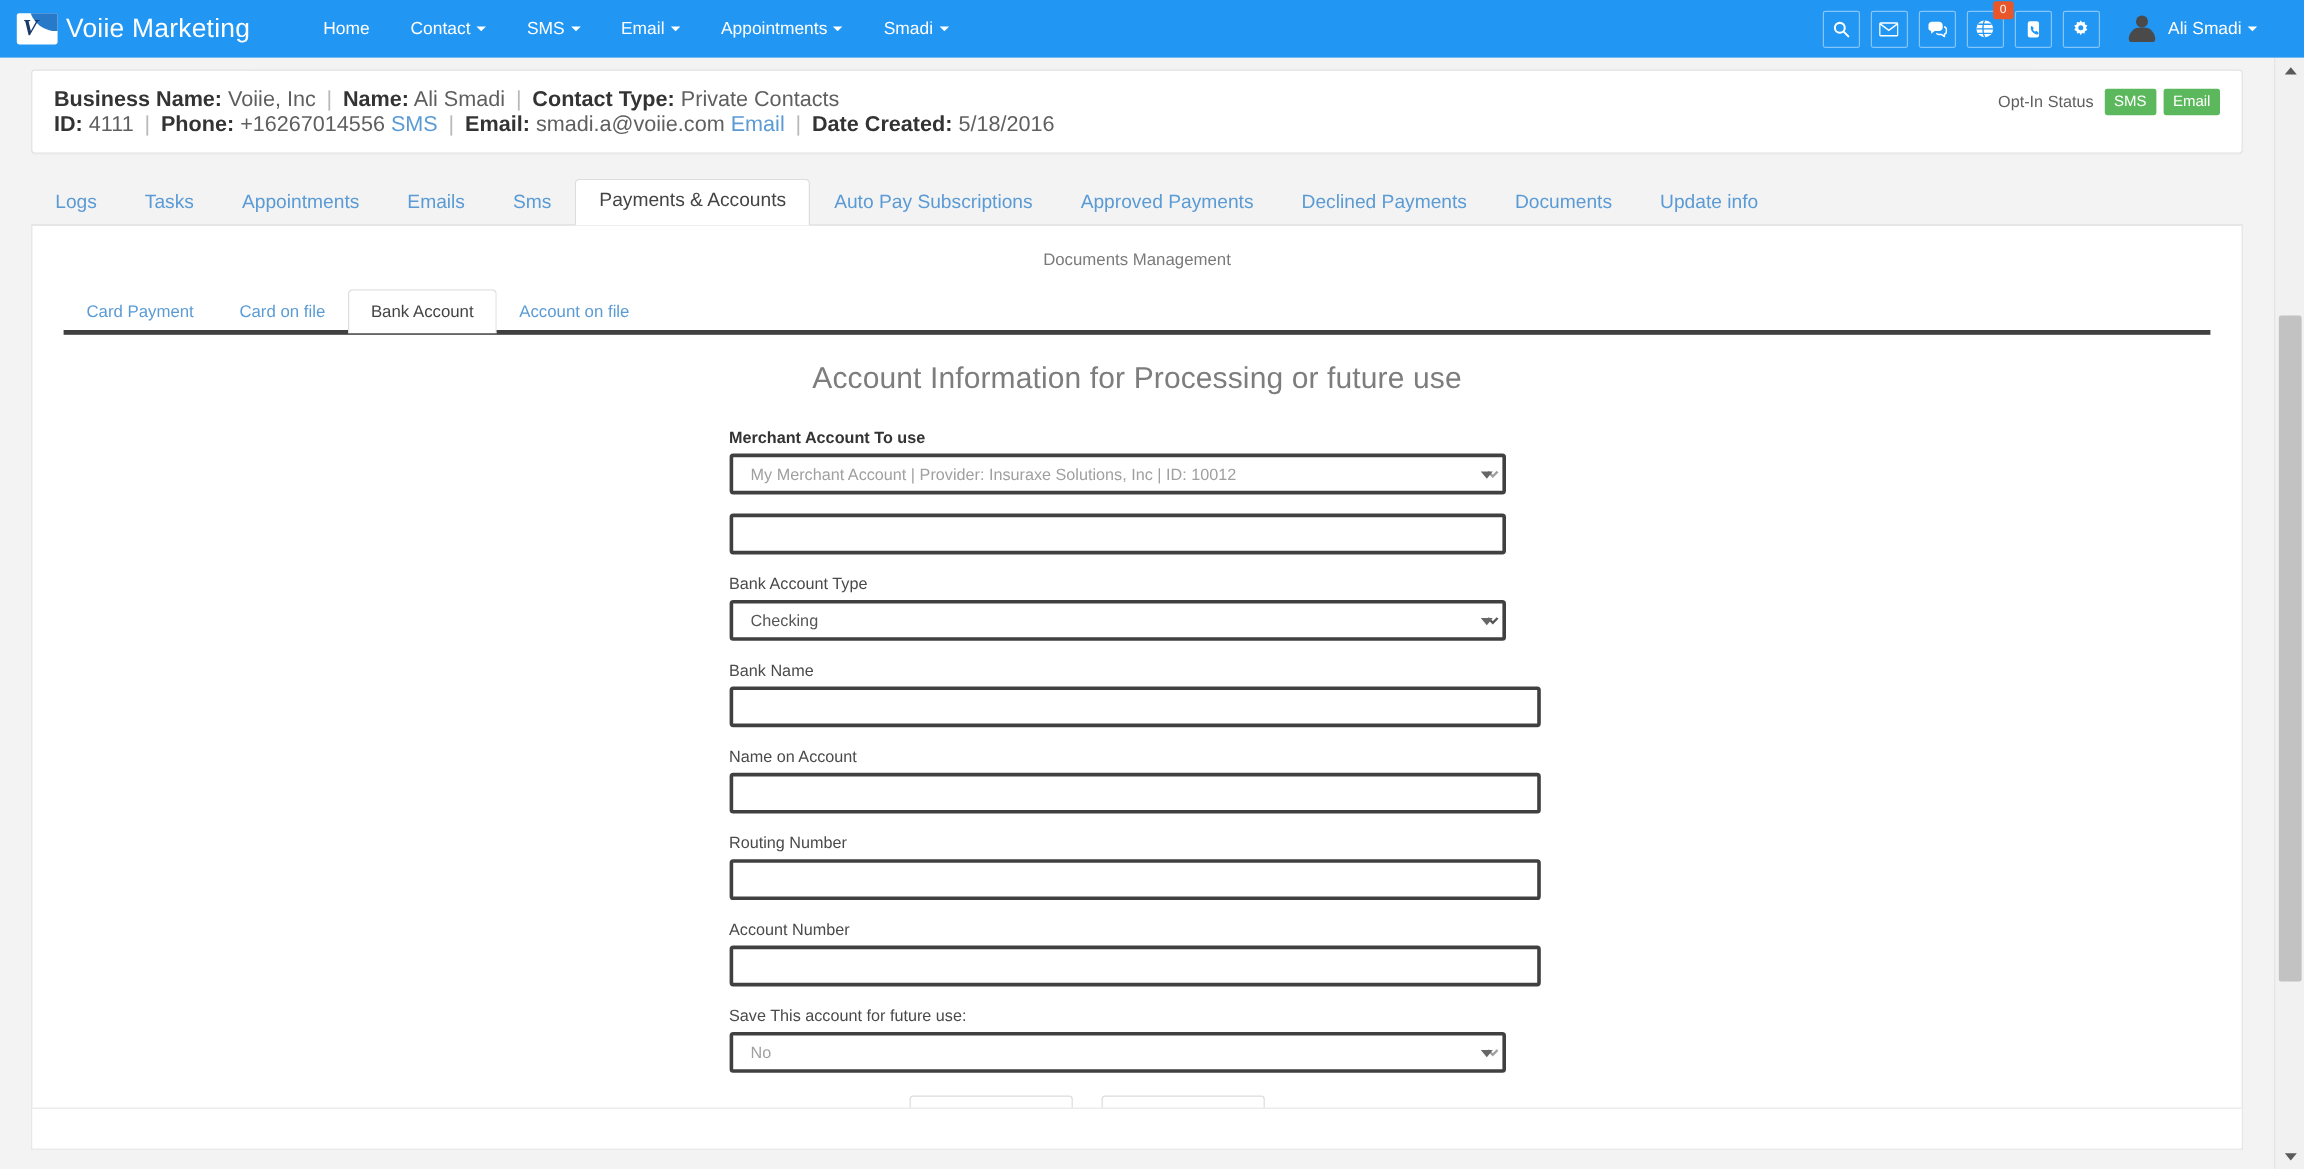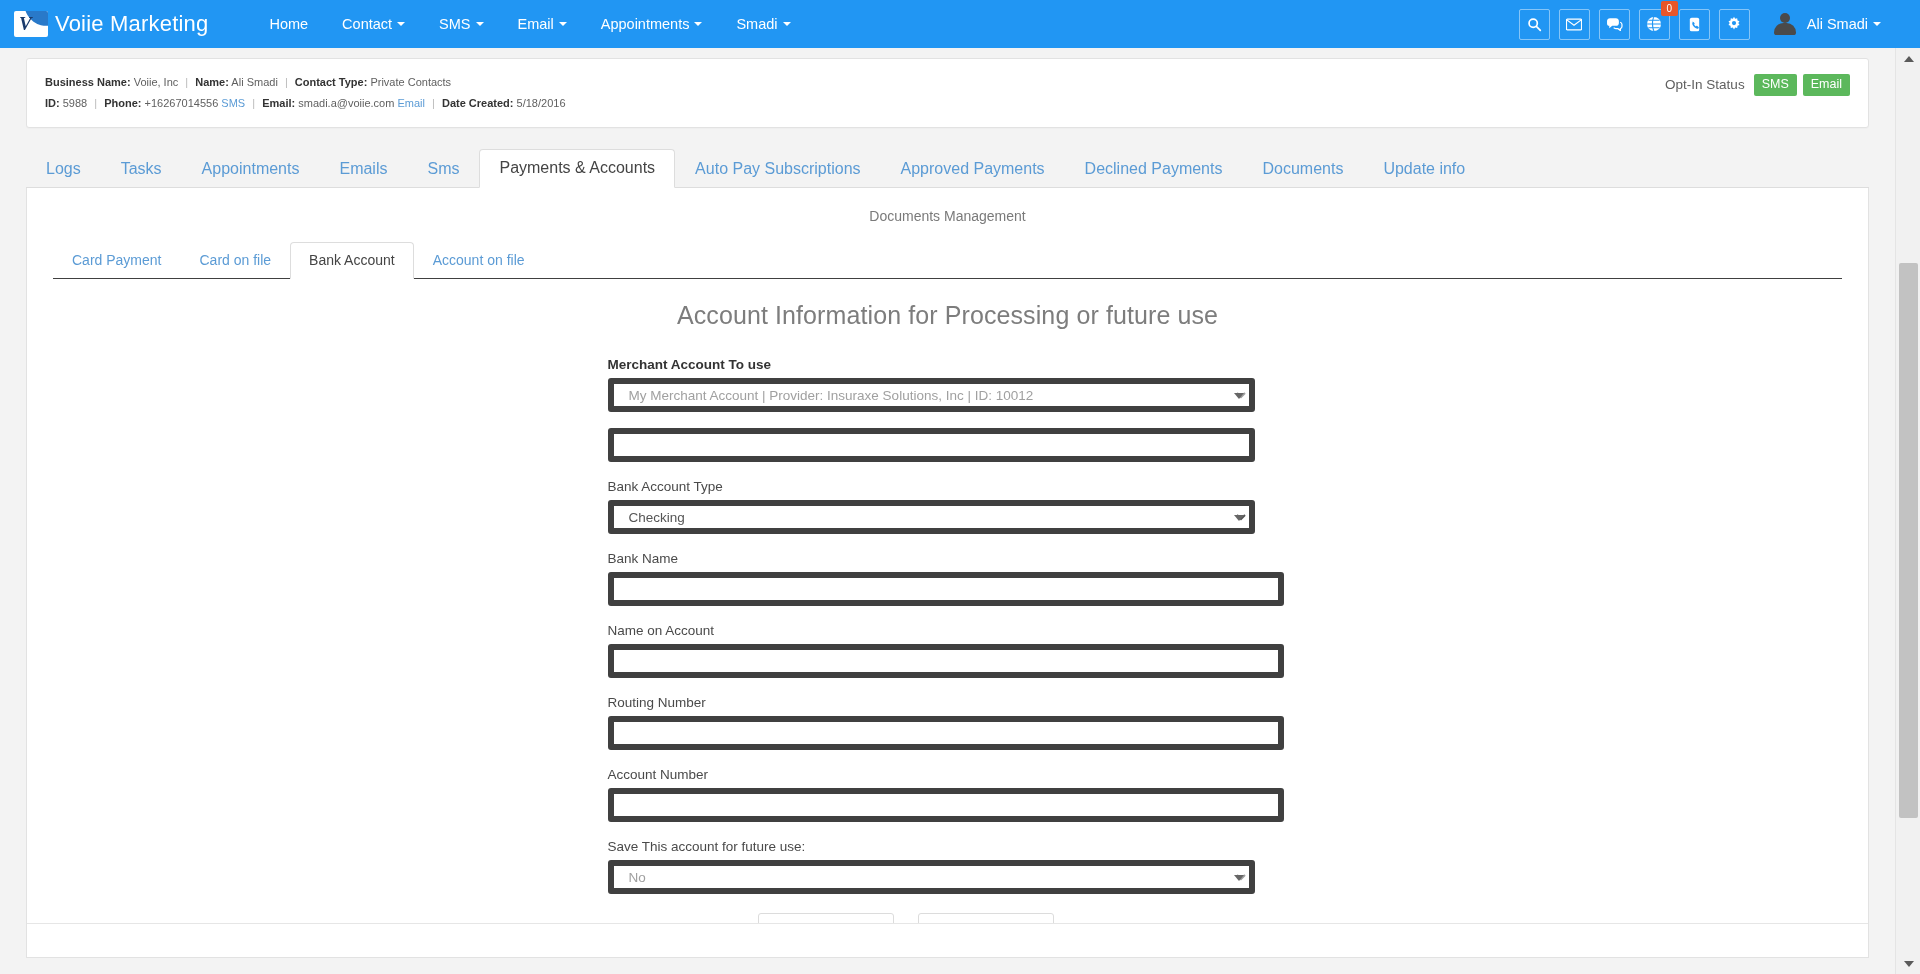--- a/index.html
+++ b/index.html
@@ -126,21 +126,21 @@
     background: #ffffff;
     border: 1px solid #e2e2e2;
     border-radius: 3px;
     padding: 13px 18px 13px 18px;
     display: flex; align-items: flex-start;
     min-height: 62px;
     box-shadow: 0 1px 1px rgba(0,0,0,.02);
   }
   .info-lines { flex: 1 1 auto; }
   .info-line {
-    font-size: 11px; color: #5f5f5f;
+    font-size: 18px; color: #5f5f5f;
     line-height: 21px; white-space: nowrap;
   }
   .info-line b { color: #333333; font-weight: bold; }
   .info-line .sep { color: #b9b9b9; padding: 0 4px; }
   .info-line .lnk { color: #5b9bd5; cursor: pointer; }
   .optin {
     display: flex; align-items: center;
     white-space: nowrap; padding-top: 2px;
   }
   .optin-label { font-size: 13.5px; color: #5f5f5f; margin-right: 9px; }
@@ -185,23 +185,23 @@
     border-top: none;
     height: 770px;
     position: relative;
   }
   .pm-title {
     text-align: center;
     font-size: 14px; color: #7a7a7a;
     padding-top: 20px;
   }
   .sub-tabs {
-    display: flex; align-items: flex-start;
+    display: flex; align-items: center;
     height: 37px;
-    border-bottom: 1px solid #404040;
+    border-bottom: 4px solid #404040;
     margin: 18px 26px 0 26px;
   }
   .sub-tab {
     font-size: 14px; color: #5b9bd5;
     padding: 8px 18px 9px 18px;
     cursor: pointer; white-space: nowrap;
     border: 1px solid transparent;
     border-bottom: none;
     border-radius: 4px 4px 0 0;
     margin-bottom: -1px; line-height: 18px;
@@ -231,21 +231,21 @@
   .fld-label {
     font-size: 13.5px; color: #333333;
     font-weight: bold;
     margin-bottom: 5px; display: block;
     line-height: 17px;
   }
   .fld-label.light { font-weight: normal; color: #4a4a4a; }
   .ctrl {
     display: block; width: 100%;
     height: 34px;
-    border: 6px solid #404040;
+    border: 3px solid #404040;
     border-radius: 3px;
     background: #ffffff;
     font-size: 13.5px; color: #555555;
     padding: 0 11px;
     font-family: "Liberation Sans", sans-serif;
     outline: none;
   }
   .ctrl::placeholder { color: #9d9d9d; }
   .sel-wrap { position: relative; }
   .sel-wrap .sel-arrow {
@@ -418,21 +418,21 @@
         <span>Voiie, Inc</span>
         <span class="sep">|</span>
         <b>Name:</b>
         <span>Ali Smadi</span>
         <span class="sep">|</span>
         <b>Contact Type:</b>
         <span>Private Contacts</span>
       </div>
       <div class="info-line">
         <b>ID:</b>
-        <span>5988</span>
+        <span>4111</span>
         <span class="sep">|</span>
         <b>Phone:</b>
         <span>+16267014556</span>
         <span class="lnk">SMS</span>
         <span class="sep">|</span>
         <b>Email</b><b>:</b>
         <span>smadi.a@voiie.com</span>
         <span class="lnk">Email</span>
         <span class="sep">|</span>
         <b>Date Created:</b>

